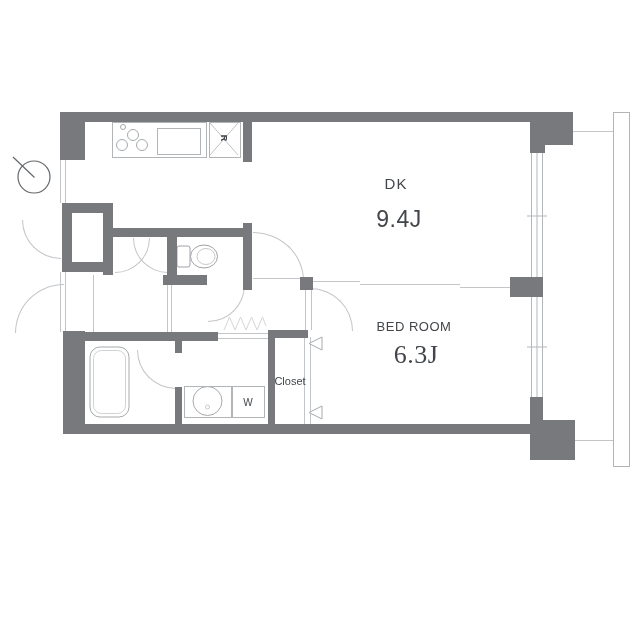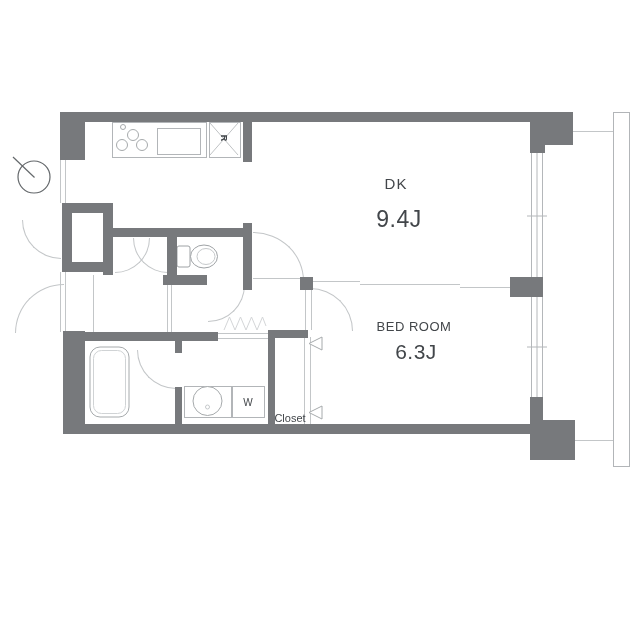--- a/index.html
+++ b/index.html
@@ -13,21 +13,21 @@
   .arc{position:absolute;}
   .arc-tl{border-top:1.5px solid var(--line,#c3c6c8);border-left:1.5px solid var(--line,#c3c6c8);border-top-left-radius:100% 100%;}
   .arc-tr{border-top:1.5px solid var(--line,#c3c6c8);border-right:1.5px solid var(--line,#c3c6c8);border-top-right-radius:100% 100%;}
   .arc-bl{border-bottom:1.5px solid var(--line,#c3c6c8);border-left:1.5px solid var(--line,#c3c6c8);border-bottom-left-radius:100% 100%;}
   .arc-br{border-bottom:1.5px solid var(--line,#c3c6c8);border-right:1.5px solid var(--line,#c3c6c8);border-bottom-right-radius:100% 100%;}
   .burner{position:absolute;border:1px solid #a6aaac;border-radius:50%;background:#fff;}
   .label{position:absolute;color:var(--text,#42464a);white-space:nowrap;transform:translateX(-50%);}
   .lbl-room{font-size:15px;letter-spacing:1px;}
   .lbl-area{font-size:23px;letter-spacing:.5px;}
   .lbl-bed{font-size:13px;letter-spacing:.5px;}
-  .lbl-area2{font-size:21px;letter-spacing:.5px;}
+  .lbl-area2{font-size:26px;letter-spacing:.5px;font-family:Liberation Serif, serif;}
   .lbl-closet{font-size:11px;}
   .lbl-w{font-size:10px;}
   .lbl-r{font-size:9px;font-weight:bold;transform:translateX(-50%) rotate(90deg);}
   svg.overlay{position:absolute;left:0;top:0;}
 </style>
 </head>
 <body>
 
 <div class="plan">
 
@@ -127,17 +127,17 @@
   <div class="wall" style="left:268px;top:330px;width:40px;height:8px;"></div>
   <div class="wall" style="left:268px;top:330px;width:7px;height:95px;"></div>
   <div class="wall" style="left:63px;top:332px;width:155px;height:9px;"></div>
   <div class="wall" style="left:175px;top:341px;width:7px;height:12px;"></div>
   <div class="wall" style="left:175px;top:387px;width:7px;height:37px;"></div>
 
   <div class="label lbl-room" style="left:396px;top:175px;">DK</div>
   <div class="label lbl-area" style="left:399px;top:206px;">9.4J</div>
   <div class="label lbl-bed" style="left:414px;top:319px;">BED ROOM</div>
   <div class="label lbl-area2" style="left:416px;top:340px;">6.3J</div>
-  <div class="label lbl-closet" style="left:290px;top:375px;margin-top:37px;">Closet</div>
+  <div class="label lbl-closet" style="left:290px;top:375px;">Closet</div>
   <div class="label lbl-w" style="left:248px;top:397px;">W</div>
   <div class="label lbl-r" style="left:224px;top:133px;">R</div>
 
 </div>
 
 </body></html>

